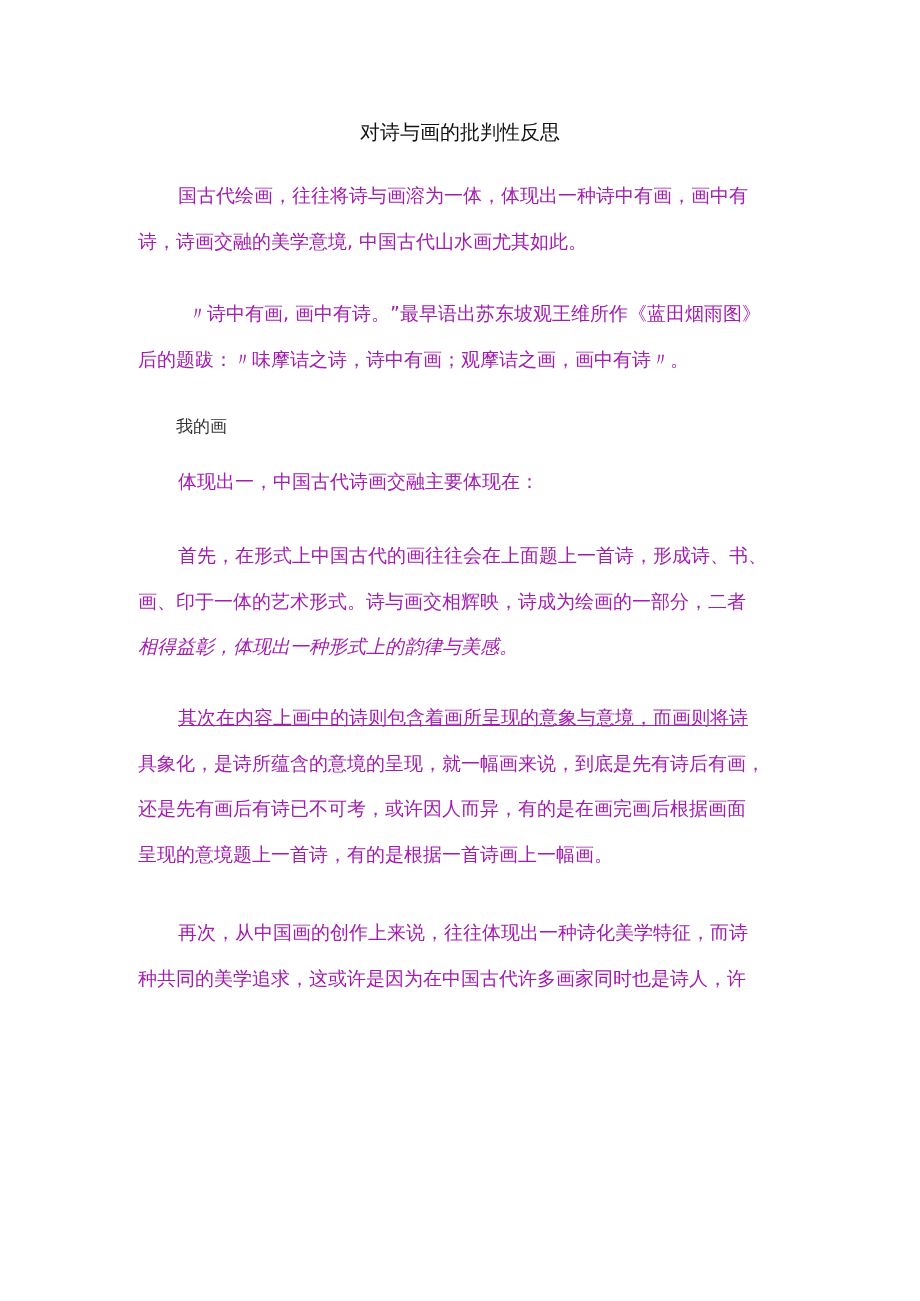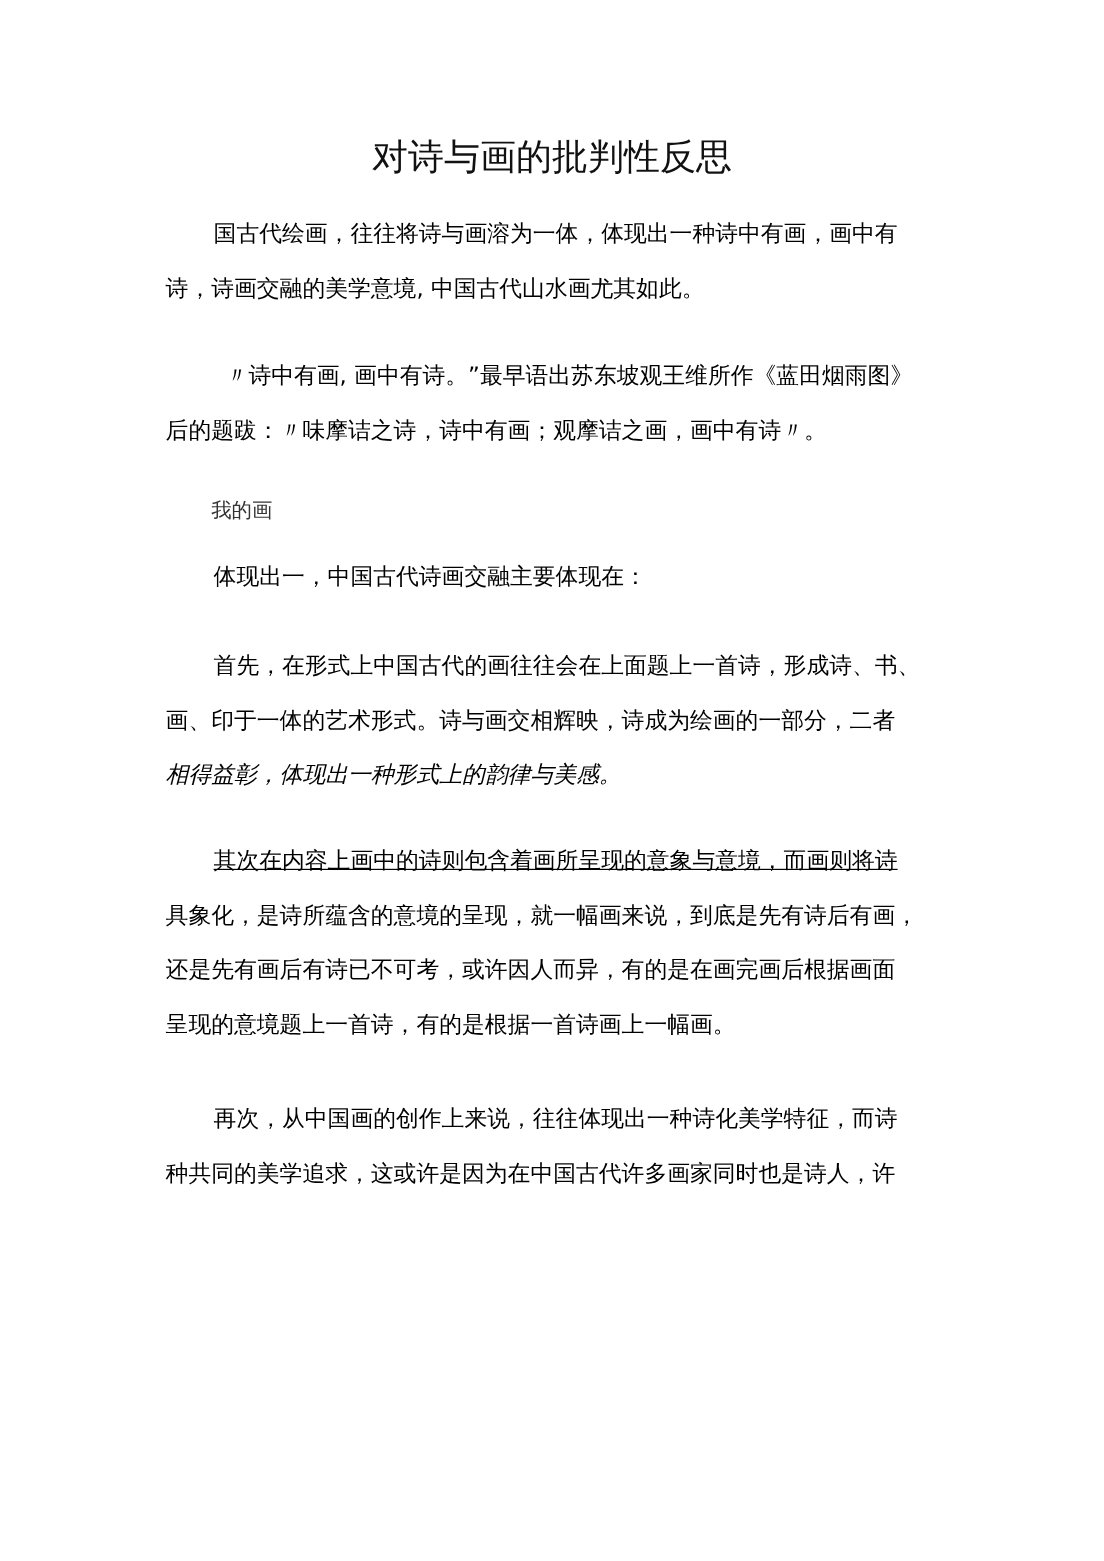--- a/index.html
+++ b/index.html
@@ -21,35 +21,35 @@
       width: 920px;
       height: 1301px;
       background: #ffffff;
     }
     .title {
       position: absolute;
       left: 0;
       width: 920px;
       top: 112px;
       text-align: center;
-      font-size: 30px;
+      font-size: 20px;
       line-height: 40px;
       letter-spacing: 0px;
       color: #111;
     }
     .para {
       position: absolute;
       left: 138px;
       width: 652px;
       font-size: 19px;
       line-height: 45.5px;
       text-indent: 38px;
       white-space: normal;
       word-break: break-all;
-      color: #000000;
+      color: #a21caf;
     }
     .line {
       display: block;
       white-space: nowrap;
     }
     .line.first { padding-left: 40px; }
     .sub {
       position: absolute;
       left: 176px;
       top: 412px;

